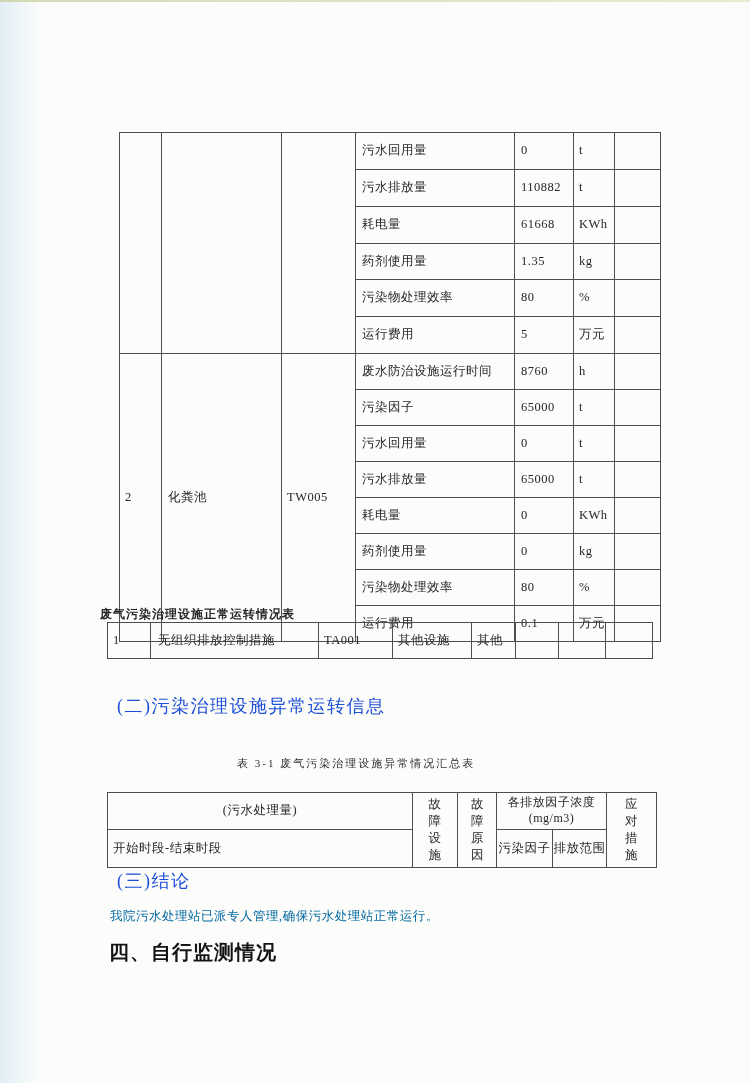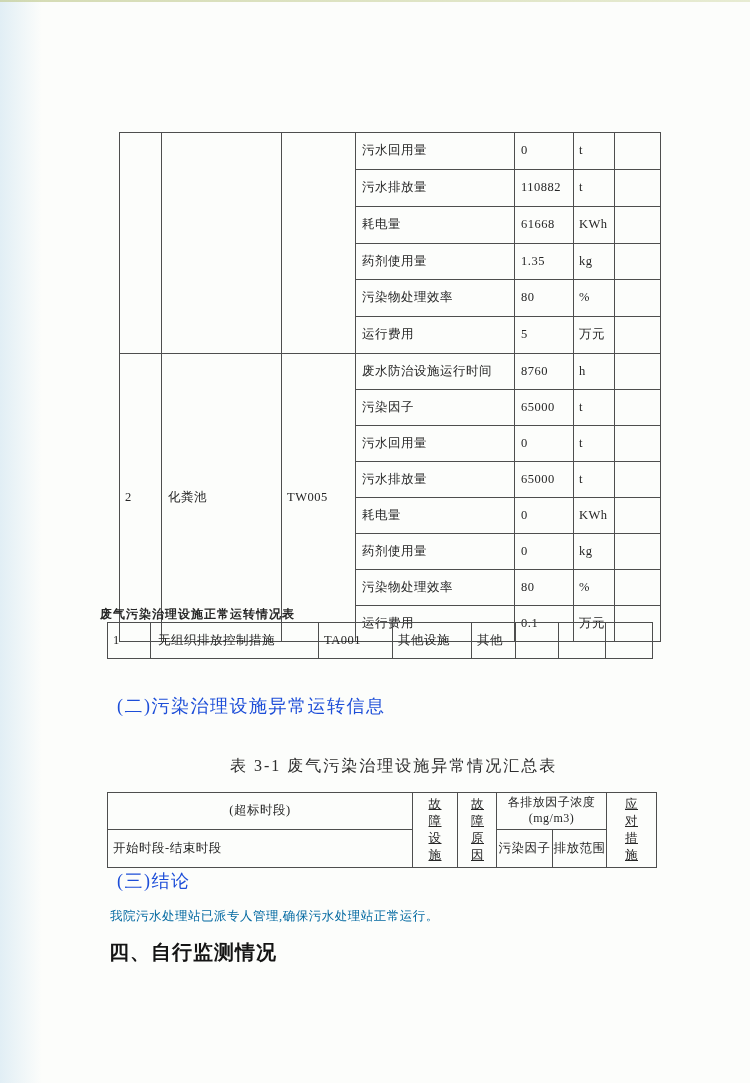--- a/index.html
+++ b/index.html
@@ -34,35 +34,35 @@
   .t-main td.c-val   { padding-left:6px; }
   .t-main td.c-unit  { padding-left:5px; }
   
   .t-gas { left:107px; top:622px; width:546px; }
   .t-gas td.h { text-align:center; font-weight:600; letter-spacing:1px; }
   .t-gas td.d { padding-left:5px; }
   .t-gas td.d2 { padding-left:7px; }
   
   .t-abn { left:107px; top:792px; width:550px; }
   .t-abn td { text-align:center; letter-spacing:0.5px; }
-  .t-abn td.narrow { padding:0 13px; word-break:break-all; line-height:1.35;text-decoration:underline; }
+  .t-abn td.narrow { padding:0 13px; word-break:break-all; line-height:1.35; }
   .t-abn td.left { text-align:left; padding-left:5px; }
   .t-abn .sub { font-size:12px; }
   .caption {
     position:absolute; left:100px; top:606px; font-size:12px;
     font-weight:600; letter-spacing:1px;
   }
   .h-serif {
     position:absolute; font-size:18px; font-weight:400; letter-spacing:1.5px;
     color:#1d4ed8;
   }
   .h2 { left:117px; top:694px; }
   .h3 { left:117px; top:869px; }
   .tbl-title {
-    position:absolute; left:230px; top:756px; font-size:16px;
+    position:absolute; left:237px; top:756px; font-size:11px;
     letter-spacing:2px; font-weight:500; color:#2e2e2e;
   }
   .para {
     position:absolute; left:110px; top:908px; font-size:12.5px;
     letter-spacing:0.5px; color:#0369a1;
   }
   .h4 {
     position:absolute; left:109px; top:939px; font-size:20px; font-weight:700;
     font-family:"Liberation Sans","DejaVu Sans",sans-serif; color:#141414;
     letter-spacing:1px;
@@ -214,21 +214,21 @@
     <colgroup>
       <col style="width:305px">
         <col style="width:45px">
         <col style="width:39px">
       <col style="width:56px">
         <col style="width:54px">
         <col style="width:50px">
     </colgroup>
     <tbody>
         <tr style="height:37px">
-      <td>(超标时段)</td>
+      <td>(污水处理量)</td>
       <td class="narrow" rowspan="2">故障设施</td>
       <td class="narrow" rowspan="2">故障原因</td>
       <td colspan="2">
         <span class="sub">各排放因子浓度</span><br>
         <span class="sub">(mg/m3)</span>
       </td>
       <td class="narrow" rowspan="2">应对措施</td>
     </tr>
     <tr style="height:38px">
       <td class="left">开始时段-结束时段</td>

